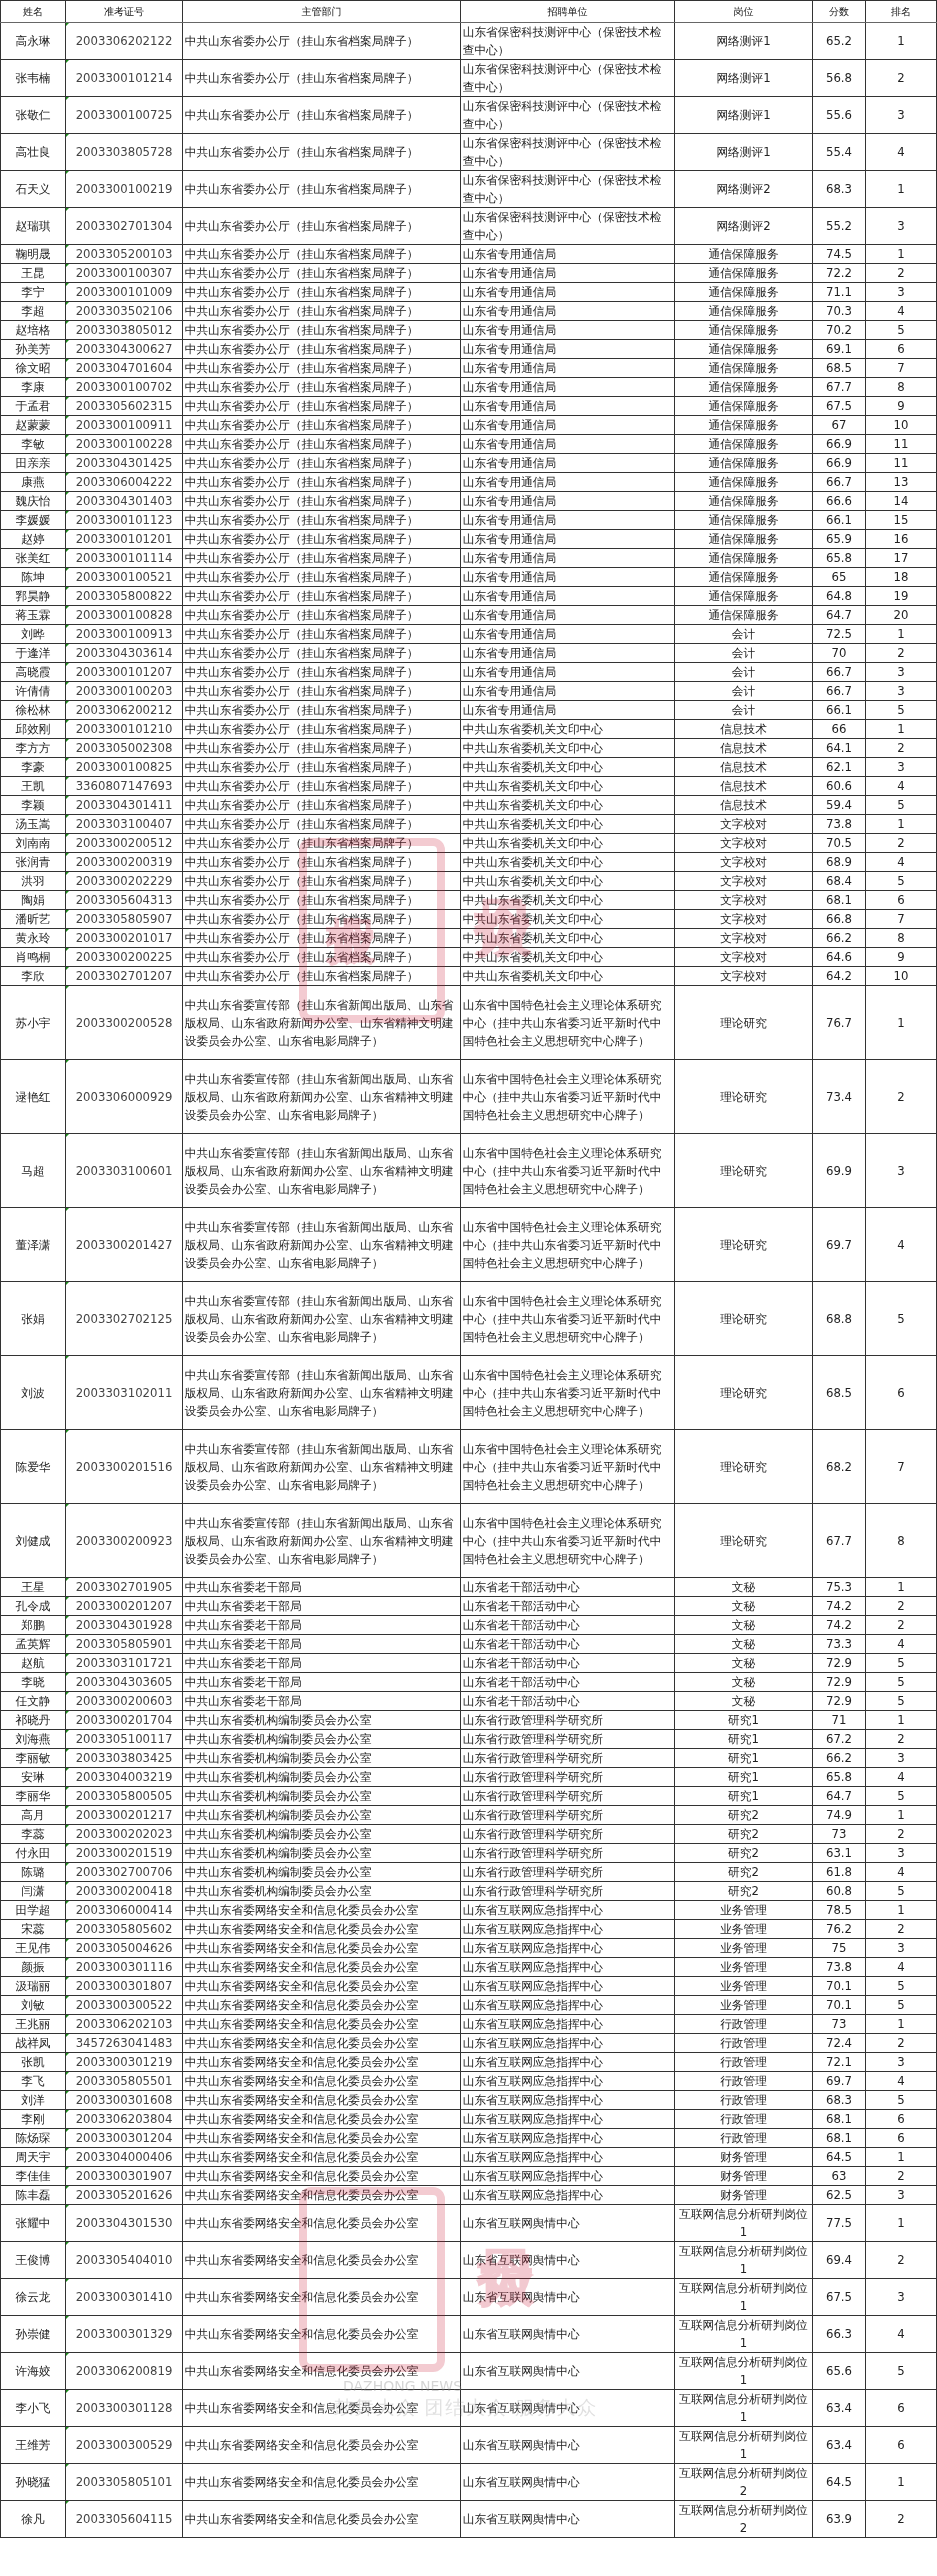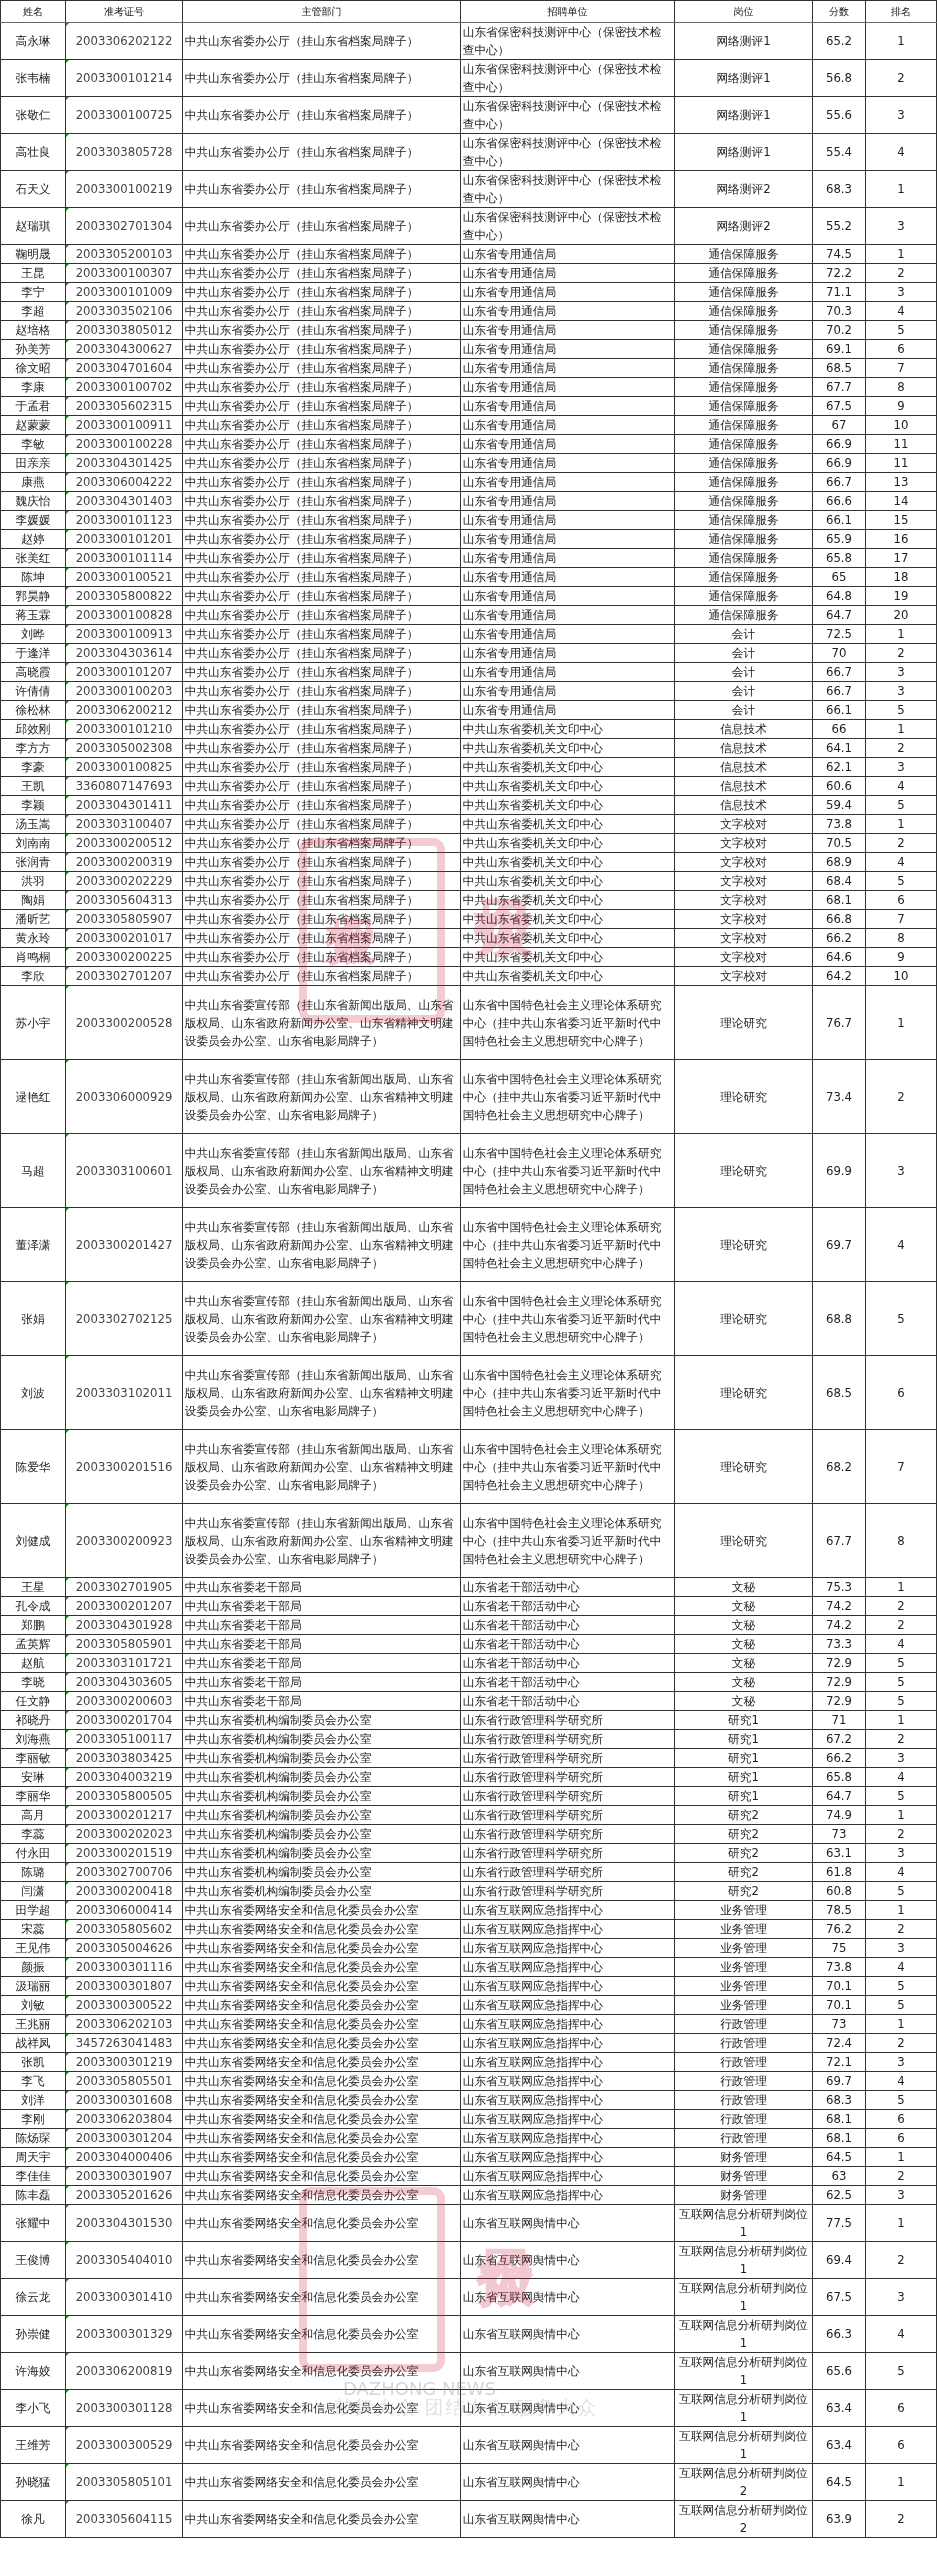--- a/index.html
+++ b/index.html
@@ -17,21 +17,21 @@
   tr.r2 td { height: 36px; }
   tr.r4 td { height: 73px; }
   tr.r2 td.l, tr.r4 td.l { line-height: 18px; }
   tr td { border-bottom-color: #555; }
   .watermark { position: absolute; pointer-events: none; opacity: 0.22; color: #c8102e; font-weight: bold; }
   .wm1 { left: 299px; top: 838px; width: 130px; height: 169px; border: 8.7px solid #c8102e; border-radius: 12px; }
   .wm1-text { position: absolute; left: 325px; top: 877px; font-size: 49px; line-height: 52px; writing-mode: vertical-rl; }
   .wm2 { left: 473px; top: 855px; font-size: 57px; line-height: 62px; writing-mode: vertical-rl; }
   .wm3 { left: 299px; top: 2187px; width: 130px; height: 169px; border: 8.7px solid #c8102e; border-radius: 12px; }
   .wm4 { left: 476px; top: 2205px; font-size: 57px; line-height: 62px; writing-mode: vertical-rl; }
-  .wm5 { left: 343px; top: 2378px; font-size: 18px; color: #888; opacity: 0.35; font-weight: normal; }
+  .wm5 { left: 343px; top: 2378px; font-size: 14px; color: #888; opacity: 0.35; font-weight: normal; }
   .wm6 { left: 334px; top: 2395px; font-size: 19px; color: #888; opacity: 0.25; font-weight: normal; letter-spacing: 1.7px; text-align: right; }
 </style>
 </head>
 <body>
 
 <table class="grid">
   <colgroup>
     <col style="width:65px">
     <col style="width:117px">
     <col style="width:278px">

